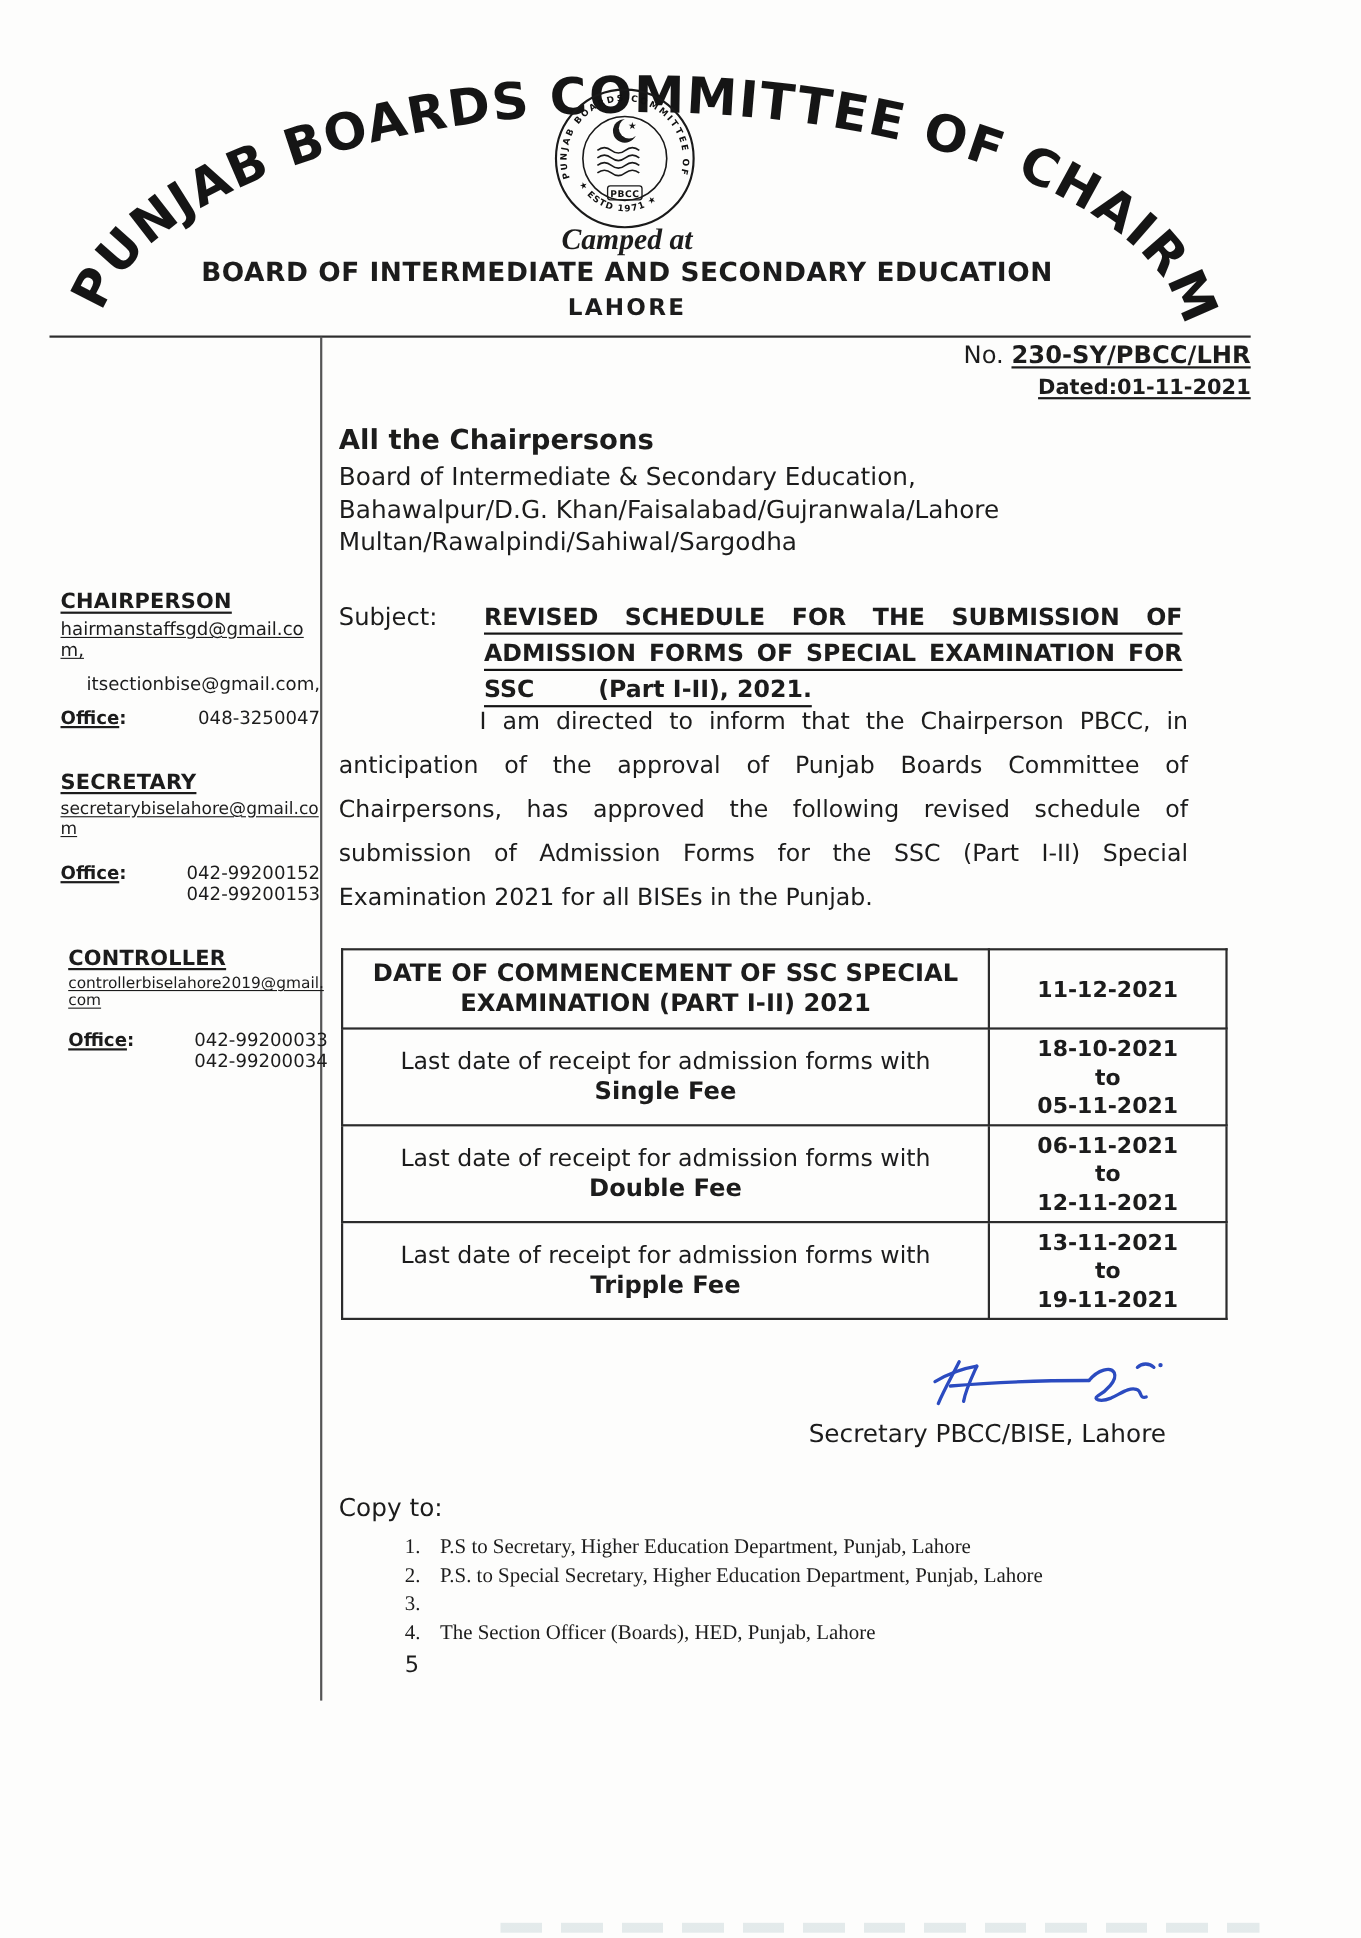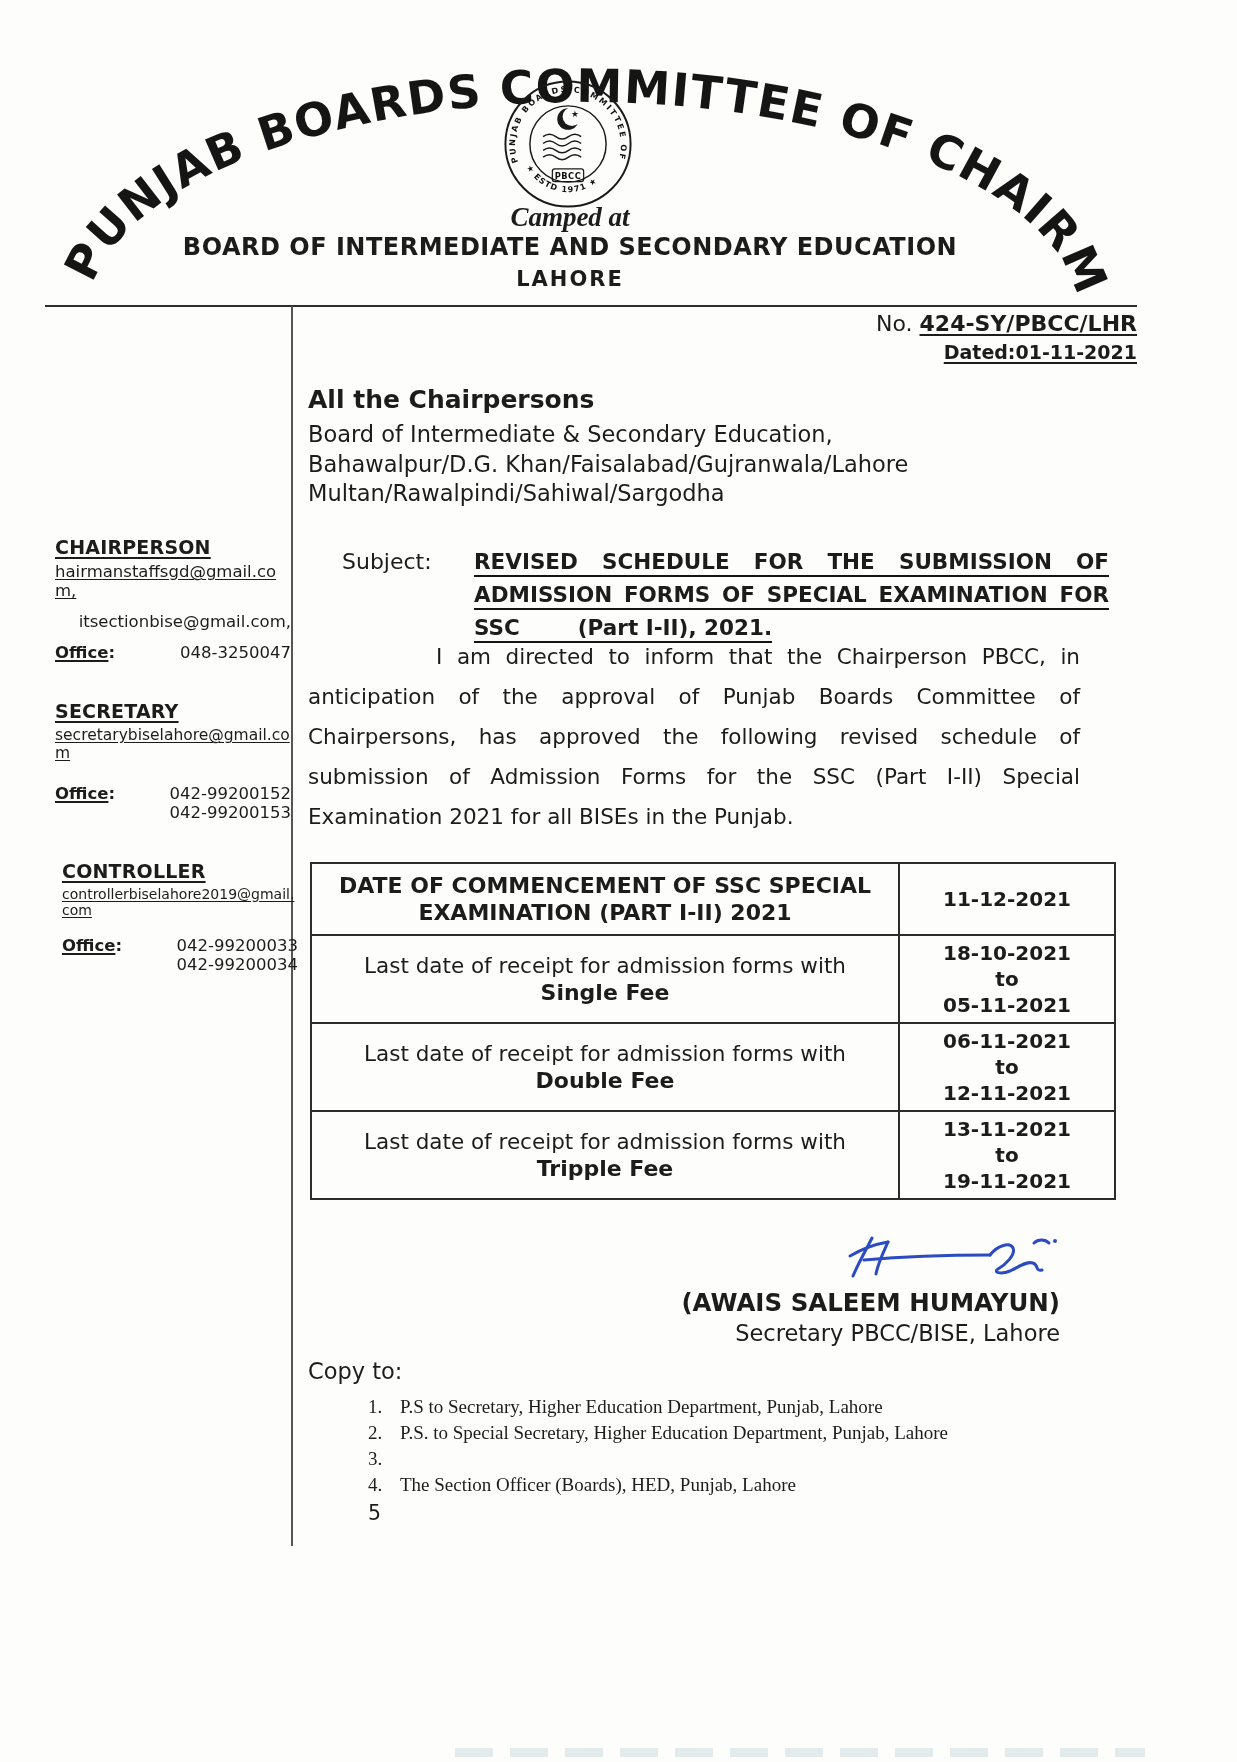--- a/index.html
+++ b/index.html
@@ -35,21 +35,21 @@
   .sb-chair{top:536px;}
   .sb-sec{top:700px;}
   .sb-sec .mail{font-size:15.5px;}
   .sb-ctrl{top:860px;left:62px;}
   .sb-ctrl .mail{font-size:14px;}
   
   .addressee{position:absolute;left:308px;top:385px;width:790px;}
   .addr-1{font-size:25px;font-weight:bold;margin-bottom:6px;}
   .addr-ln{font-size:22.5px;line-height:29.5px;}
   
-  .subjrow{position:absolute;left:308px;top:549px;width:772px;display:flex;margin-left:34px;}
+  .subjrow{position:absolute;left:308px;top:549px;width:772px;display:flex;}
   .subjlabel{width:132px;font-size:22px;flex:none;}
   .subjtext{width:635px;font-weight:bold;font-size:21.5px;}
   .subjtext .jline{text-align:justify;text-align-last:justify;border-bottom:2.6px solid #141414;padding-bottom:1px;margin-bottom:5px;}
   .subjtext .lline{width:-moz-fit-content;width:fit-content;border-bottom:2.6px solid #141414;padding-bottom:1px;}
   .subjtext .gap{display:inline-block;width:58px;}
   
   .bodypara{position:absolute;left:308px;top:637px;width:772px;font-size:21.5px;line-height:40px;text-align:justify;text-indent:128px;}
   
   table.sched{position:absolute;left:310px;top:862px;width:768px;border-collapse:collapse;table-layout:fixed;}
   table.sched td{border:2px solid #2c2c2c;padding:4px 8px;vertical-align:middle;}
@@ -116,21 +116,21 @@
   </svg>
 
   <div class="lh-center camped">Camped at</div>
   <div class="lh-center boardline">BOARD OF INTERMEDIATE AND SECONDARY EDUCATION</div>
   <div class="lh-center cityline">LAHORE</div>
   <div class="toprule"></div>
 
   <div class="meta">
     <div class="no-line">
       <span>No.</span>
-      <span class="no-val">424-SY/PBCC/LHR</span>
+      <span class="no-val">230-SY/PBCC/LHR</span>
     </div>
     <div class="dated">Dated:01-11-2021</div>
   </div>
 
   <div class="vdivider"></div>
 
   <div class="side sb-chair">
     <h4>CHAIRPERSON</h4>
     <div class="mail">hairmanstaffsgd@gmail.com,</div>
     <div class="mail2">itsectionbise@gmail.com,</div>
@@ -237,21 +237,20 @@
       <path d="M12 26 C 24 19 38 14 50 12"></path>
       <path d="M50 12 C 45 23 40 33 38 44"></path>
       <path d="M26 30 C 60 27 110 25 152 25"></path>
       <path d="M152 25 C 160 15 172 12 175 18 C 178 25 167 35 160 39 C 155 42 162 45 172 41 C 181 37 188 31 195 33 C 201 35 197 42 204 40"></path>
       <path d="M196 13 C 200 9 207 9 211 13"></path>
     </g>
     <circle cx="217" cy="11" r="2" fill="#2b4bc0"></circle>
   </svg>
 
   <div class="signblock">
-    <div class="signname">(AWAIS SALEEM HUMAYUN)</div>
     <div class="signtitle">Secretary PBCC/BISE, Lahore</div>
   </div>
 
   <div class="copylabel">Copy to:</div>
   <div class="copylist">
     <div class="copyitem">
       <span class="num">1.</span>
       <span>P.S to Secretary, Higher Education Department, Punjab, Lahore</span>
     </div>
     <div class="copyitem">

